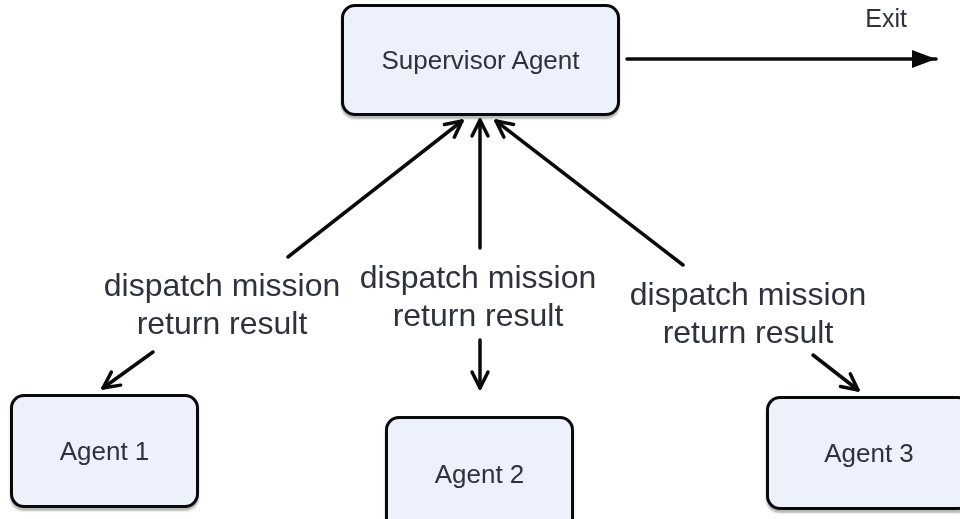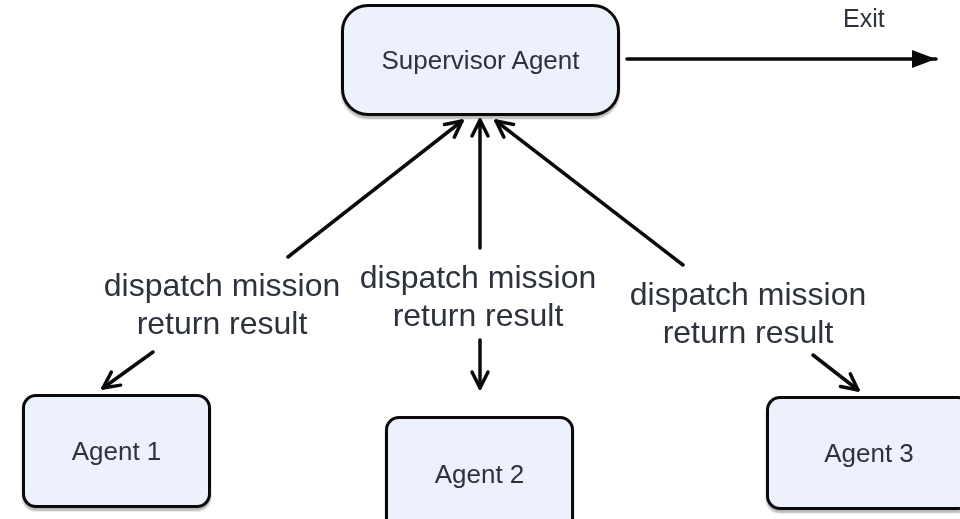--- a/index.html
+++ b/index.html
@@ -44,42 +44,42 @@
     background: var(--node_fill, #edf1fb);
     border: 3px solid var(--node_border, #0a0a0a);
     border-radius: 14px;
     display: flex;
     align-items: center;
     justify-content: center;
     color: var(--text, #2d323c);
     font-size: 26px;
     box-shadow: 0 3px 2px rgba(0,0,0,0.28);
   }
-  .node-supervisor { left: 341px; top: 4px;   width: 279px; height: 112px; border-radius: 27px; }
-  .node-agent-1    { left: 22px;   top: 394px; width: 189px; height: 114px; }
+  .node-supervisor { left: 341px; top: 4px;   width: 279px; height: 112px; }
+  .node-agent-1    { left: 10px;   top: 394px; width: 189px; height: 114px; }
   .node-agent-2    { left: 385px; top: 416px; width: 189px; height: 116px; }
   .node-agent-3    { left: 766px; top: 396px; width: 206px; height: 114px; }
   .edge-label {
     position: absolute;
     width: 300px;
     text-align: center;
     color: var(--text, #2d323c);
     font-size: 32px;
     line-height: 38px;
     white-space: nowrap;
   }
   .edge-label-1 { left: 72px;  top: 266px; }
   .edge-label-2 { left: 328px; top: 258px; }
   .edge-label-3 { left: 598px; top: 275px; }
   .exit-label {
     position: absolute;
     left: 843px;
     top: 4px;
     width: 64px;
-    text-align: left;
+    text-align: right;
     color: var(--text, #2d323c);
     font-size: 25px;
   }
 </style>
 </head>
 <body>
 
 <div class="canvas">
 
   <svg class="edges" viewBox="0 0 960 519" xmlns="http://www.w3.org/2000/svg">

